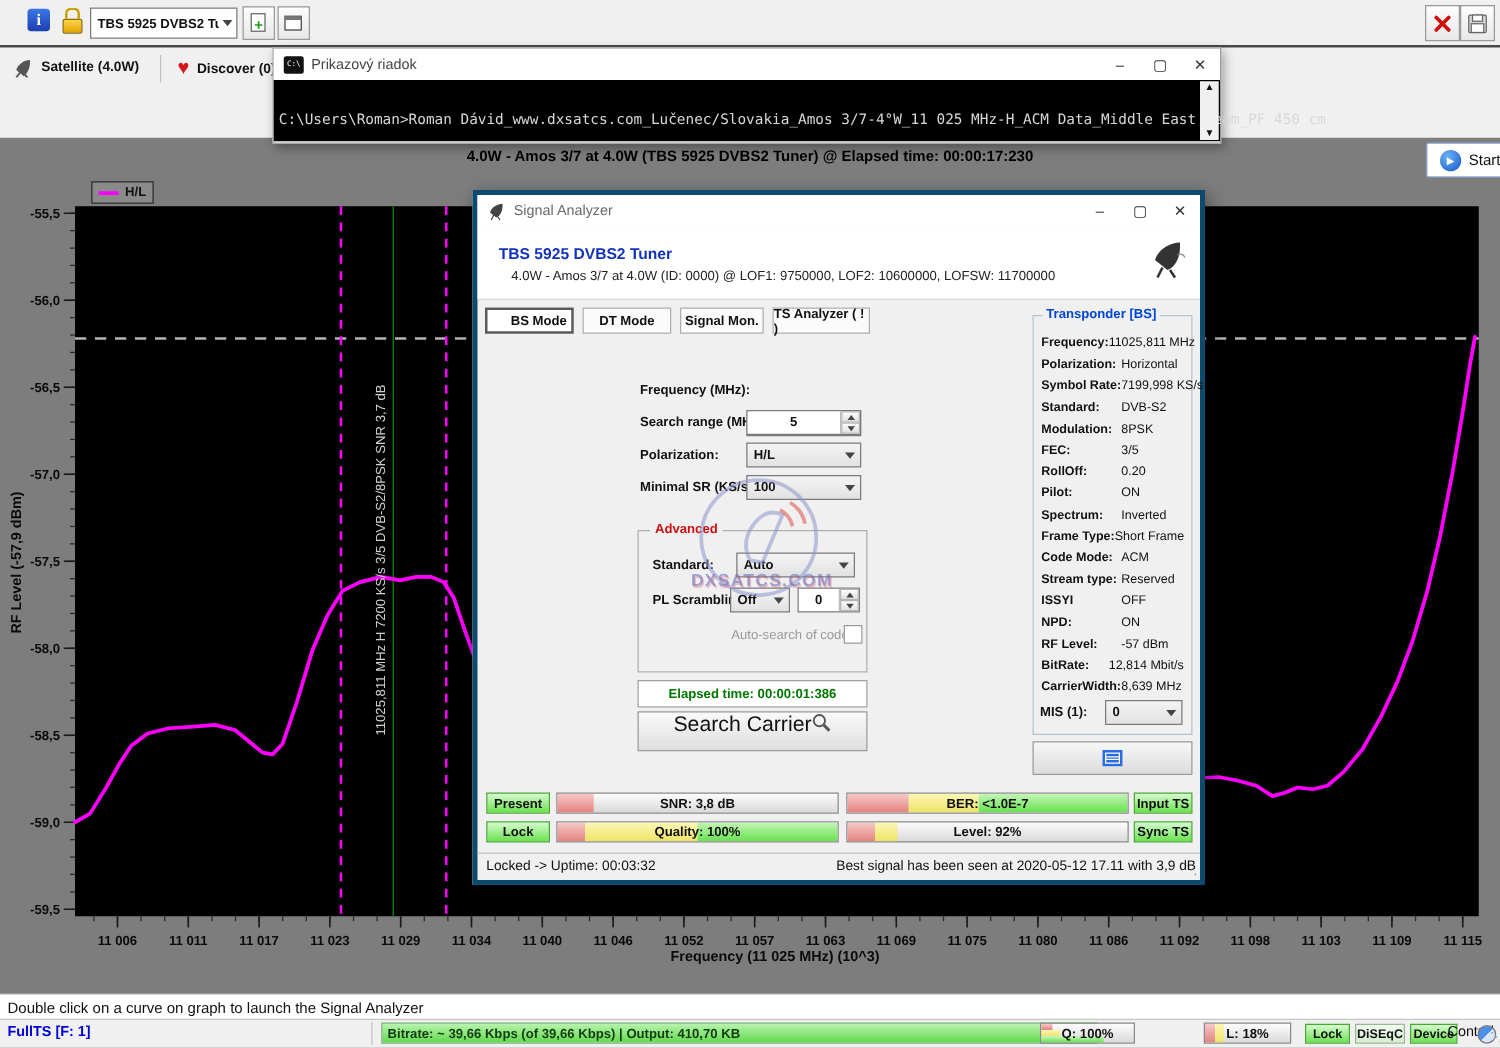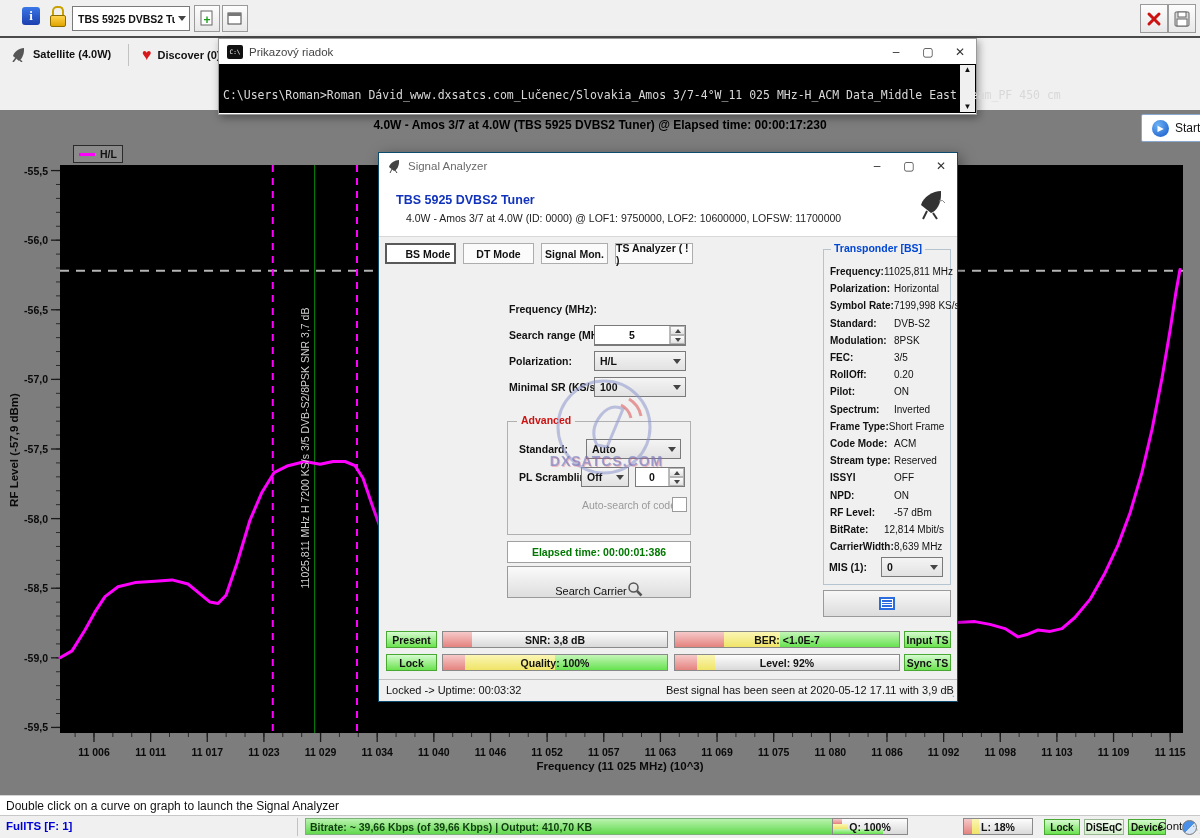--- a/index.html
+++ b/index.html
@@ -32,21 +32,21 @@
   #cmd-scroll span{font-size:8px;color:#111;line-height:10px;}
   
   #chart{left:0;top:110px;width:1200px;height:685px;background:#7d7d7d;z-index:1;}
   #chart-title{left:0;top:8px;width:1200px;text-align:center;font-weight:bold;font-size:12px;color:#000;}
   #legend{left:73px;top:35px;width:48px;height:16px;border:1px solid #2a2a2a;background:#8a8a8a;display:flex;align-items:center;justify-content:center;gap:5px;font-size:10.5px;font-weight:bold;}
   .legend-line{width:16px;height:3px;background:#ff00ff;}
   #ylab{left:14px;top:340px;transform:translate(-50%,-50%) rotate(-90deg);font-weight:bold;font-size:11.5px;white-space:nowrap;color:#0a0a0a;}
   #xlab{left:620px;top:650px;transform:translateX(-50%);font-weight:bold;font-size:11.5px;color:#0a0a0a;}
   #annot{left:305px;top:338px;transform:translate(-50%,-50%) rotate(-90deg);color:#cfcfcf;font-size:10.5px;white-space:nowrap;z-index:2;}
   
-  #dialog{left:378px;top:152px;width:578px;height:548px;background:#f0f0f0;border:1px solid #0c4a6e;box-shadow:3px 4px 14px rgba(0,0,0,.4);z-index:40;}
+  #dialog{left:378px;top:152px;width:578px;height:548px;background:#f0f0f0;border:4px solid #0c4a6e;box-shadow:3px 4px 14px rgba(0,0,0,.4);z-index:40;}
   #dlg-titlebar{left:0;top:0;width:578px;height:26px;background:#fff;display:flex;align-items:center;}
   #dlg-title{color:#6a6a6a;font-size:11.5px;margin-left:6px;}
   #dlg-header{left:0;top:26px;width:578px;height:57px;background:#fff;}
   #dlg-tuner{left:17px;top:14px;color:#1133bb;font-weight:bold;font-size:12.5px;}
   #dlg-sub{left:27px;top:33px;font-size:10.5px;color:#222;}
   .tab{position:absolute;top:0;height:21px;background:#fbfbfb;border:1px solid #adadad;box-sizing:border-box;display:flex;align-items:center;justify-content:center;font-weight:bold;font-size:10.5px;cursor:default;}
   .tab.active{background:#fff;border:2px solid #5a5a5a;padding-left:15px;}
   .flabel{position:absolute;width:125px;text-align:left;font-weight:bold;font-size:10.5px;}
   .spin{position:absolute;height:20px;background:#fff;border:1px solid #7a7a7a;box-sizing:border-box;display:flex;}
   .spin .val{flex:1;display:flex;align-items:center;justify-content:center;font-weight:bold;font-size:10.5px;}
@@ -55,21 +55,21 @@
   .tri-up-s{width:0;height:0;border-left:3px solid transparent;border-right:3px solid transparent;border-bottom:4px solid #444;}
   .tri-dn-s{width:0;height:0;border-left:3px solid transparent;border-right:3px solid transparent;border-top:4px solid #444;}
   .ddl{position:absolute;height:20px;background:linear-gradient(#f4f4f4,#e2e2e2);border:1px solid #7a7a7a;box-sizing:border-box;display:flex;align-items:center;}
   .ddl .val{flex:1;padding-left:5px;font-weight:bold;font-size:10.5px;white-space:nowrap;overflow:hidden;}
   .ddl .arr{width:16px;display:flex;align-items:center;justify-content:center;}
   #adv-box{left:128px;top:268px;width:182px;height:112px;border:1px solid #b0b0b0;}
   #adv-title{left:138px;top:261px;background:#f0f0f0;padding:0 4px;color:#cc1111;font-weight:bold;font-size:10.5px;}
   #autosearch-lab{left:203px;top:346px;color:#9a9a9a;font-size:10.5px;}
   #autosearch-cb{left:293px;top:344px;width:13px;height:13px;background:#fff;border:1px solid #9a9a9a;}
   #elapsed-box{left:128px;top:388px;width:182px;height:20px;background:#fff;border:1px solid #a0a0a0;display:flex;align-items:center;justify-content:center;color:#007700;font-weight:bold;font-size:10.5px;}
-  #search-btn{left:128px;top:413px;width:182px;height:30px;background:linear-gradient(#fafafa,#dedede);border:1px solid #9a9a9a;display:flex;align-items:flex-end;justify-content:center;gap:0;font-size:11px;}
+  #search-btn{left:128px;top:413px;width:182px;height:30px;background:linear-gradient(#fafafa,#dedede);border:1px solid #9a9a9a;display:flex;align-items:flex-start;justify-content:center;gap:0;font-size:17px;}
   #tp-box{left:444px;top:96px;width:126px;height:334px;border:1px solid #b6c4cf;}
   #tp-title{left:452px;top:89px;background:#f0f0f0;padding:0 3px;color:#0046d5;font-weight:bold;font-size:10.5px;}
   .trow{position:absolute;left:6px;width:114px;height:15px;display:flex;}
   .tlab{width:64px;font-weight:bold;font-size:10px;white-space:nowrap;}
   .tval{flex:1;font-size:10px;white-space:nowrap;}
   #mis-lab{left:450px;top:408px;font-weight:bold;font-size:10.5px;}
   #list-btn{left:444px;top:437px;width:126px;height:25px;background:linear-gradient(#f7f7f7,#dcdcdc);border:1px solid #9a9a9a;display:flex;align-items:center;justify-content:center;}
   .listic{width:16px;height:13px;background:#fff;border:2px solid #2a6be0;display:flex;flex-direction:column;justify-content:space-evenly;padding:0 1px;box-sizing:border-box;}
   .listic i{display:block;height:1.5px;background:#2a6be0;}
   .gbtn{position:absolute;height:17px;background:linear-gradient(#d6fbd0,#6ae24e);border:1px solid #49a832;box-sizing:border-box;display:flex;align-items:center;justify-content:center;font-weight:bold;font-size:10.5px;}

